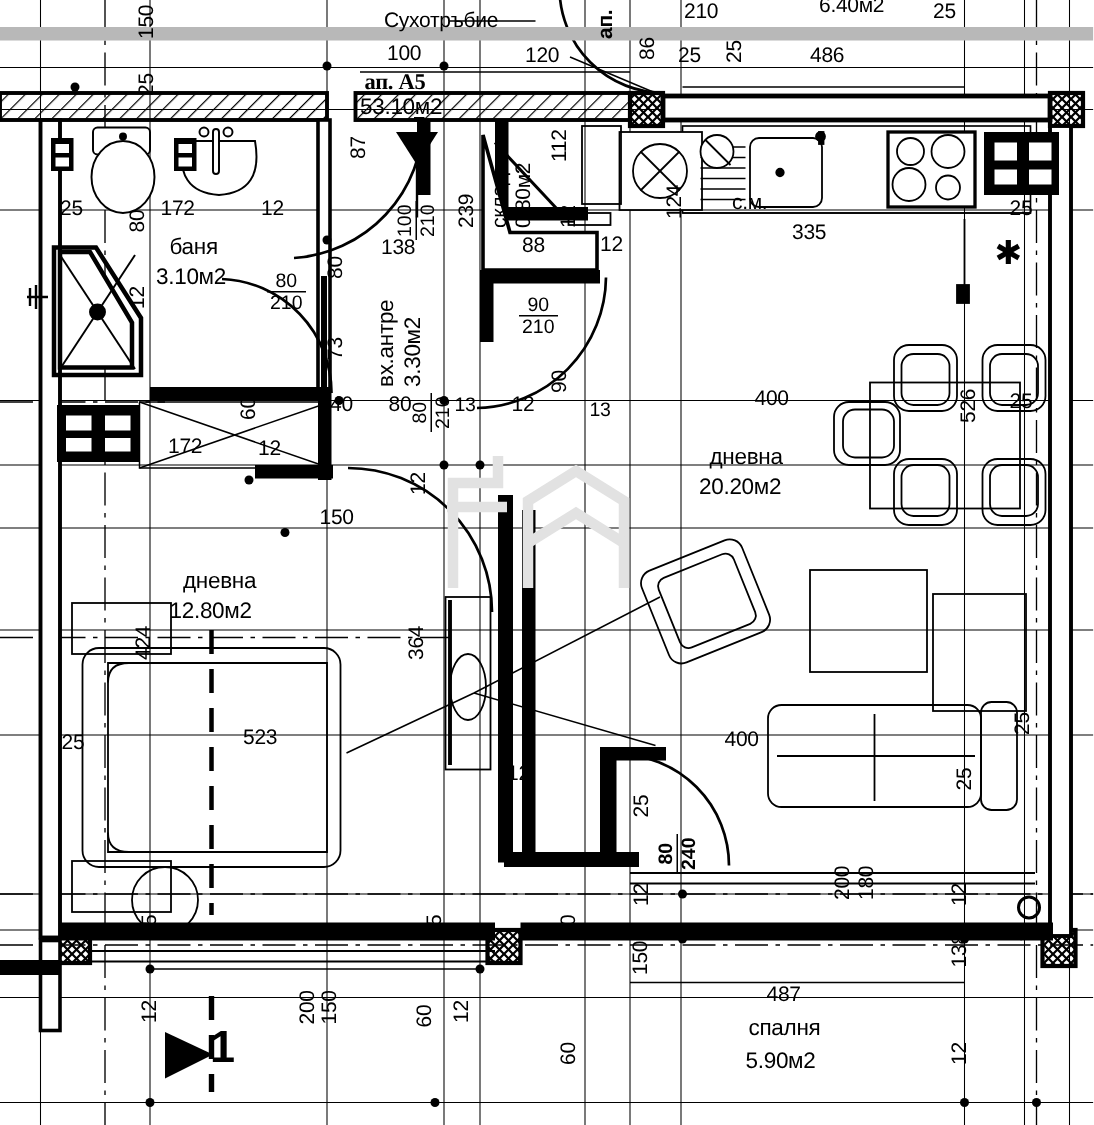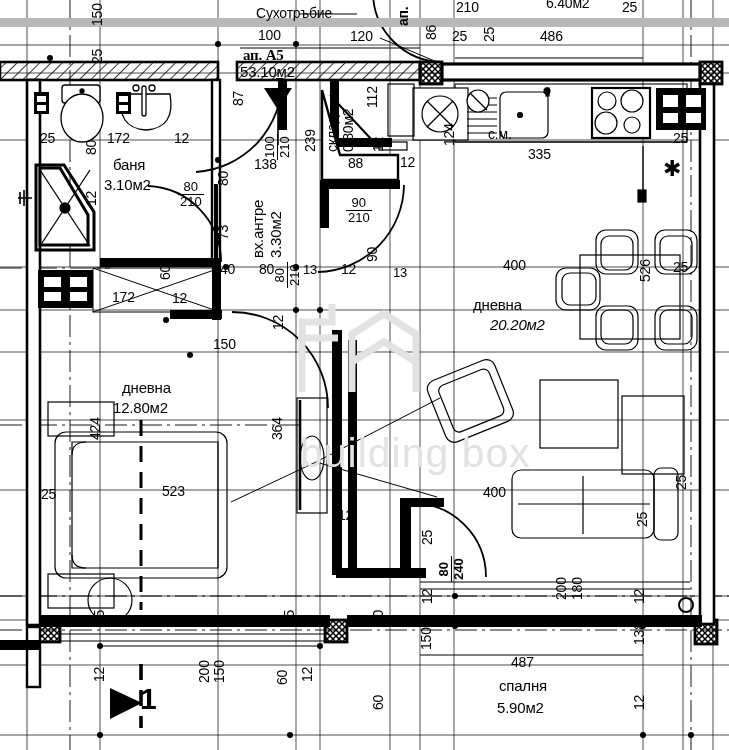--- a/index.html
+++ b/index.html
@@ -370,39 +370,38 @@
   <div class="wm" style="left:292px;top:292px;">
     <svg width="150" height="110" viewBox="0 0 150 110">
       <g fill="none" stroke="#e2e2e2" stroke-width="7">
         <path d="M10 100 L10 30 L40 30 L40 12"></path>
         <path d="M6 46 L46 46"></path>
         <path d="M60 100 L60 42 L92 22 L124 42 L124 100"></path>
         <path d="M60 70 L92 50 L124 70"></path>
       </g>
     </svg>
   </div>
-  <div class="wm wm-text" style="left:300px;top:430px;">building box</div>
 
   <div class="lbl rm-name bold" style="left:243px;top:48px;font-family:Liberation Serif, serif;">ап. A5</div>
   <div class="lbl rm-area" style="left:240px;top:64px;">53.10м2</div>
   <div class="lbl dim" style="left:256px;top:6px;">Сухотръбие</div>
   <div class="lbl dim" style="left:546px;top:-4px;">6.40м2</div>
   <div class="lbl dim bold vert" style="left:396px;top:26px;">ап.</div>
 
   <div class="lbl rm-name" style="left:113px;top:157px;">баня</div>
   <div class="lbl rm-area" style="left:104px;top:177px;">3.10м2</div>
 
   <div class="lbl rm-name vert" style="left:250px;top:258px;">вх.антре</div>
   <div class="lbl rm-area vert" style="left:268px;top:258px;">3.30м2</div>
 
   <div class="lbl dim vert" style="left:325px;top:152px;">склад</div>
   <div class="lbl dim vert" style="left:341px;top:152px;">0.80м2</div>
 
   <div class="lbl rm-name" style="left:473px;top:297px;">дневна</div>
-  <div class="lbl rm-area" style="left:490px;top:317px;font-style:italic;">20.20м2</div>
+  <div class="lbl rm-area" style="left:466px;top:317px;">20.20м2</div>
 
   <div class="lbl rm-name" style="left:122px;top:380px;">дневна</div>
   <div class="lbl rm-area" style="left:113px;top:400px;">12.80м2</div>
 
   <div class="lbl rm-name" style="left:499px;top:678px;">спалня</div>
   <div class="lbl rm-area" style="left:497px;top:700px;">5.90м2</div>
 
   <div class="lbl dim" style="left:488px;top:127px;">с.м.</div>
   <div class="lbl dim" style="left:662px;top:612px;">в.тр.</div>
 

